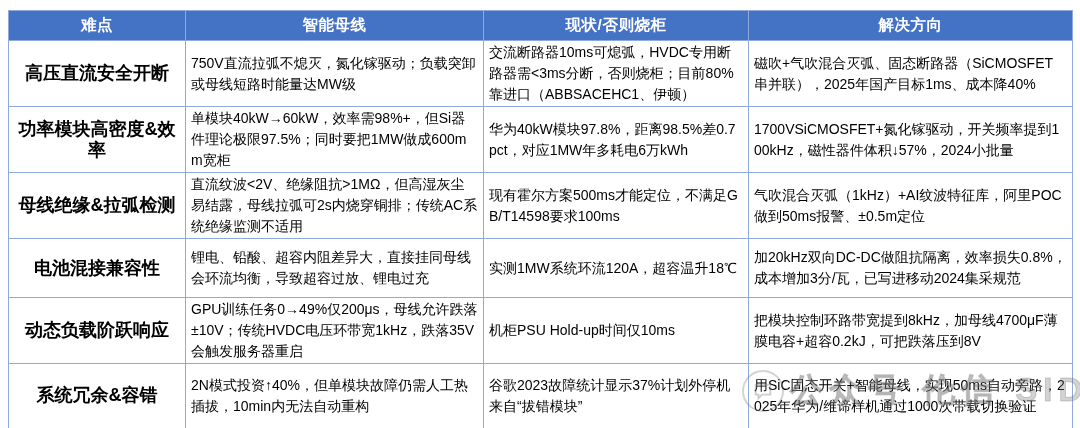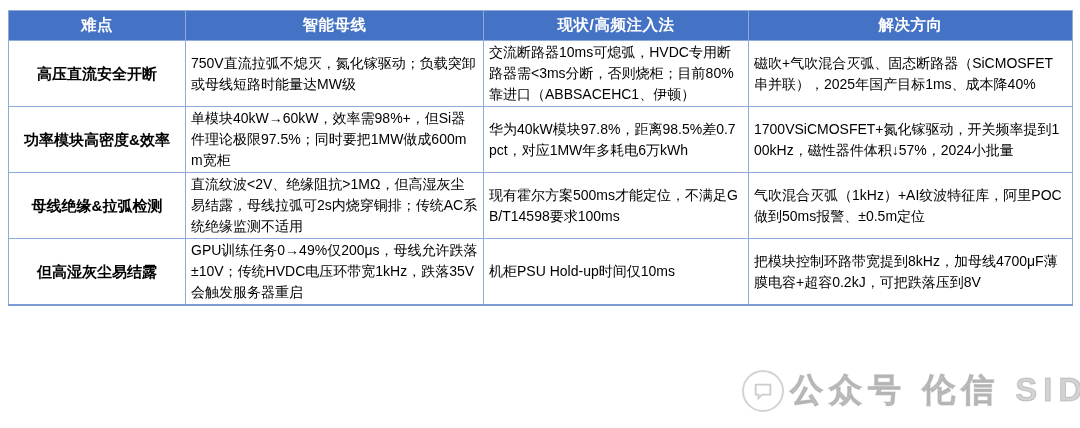--- a/index.html
+++ b/index.html
@@ -45,21 +45,21 @@
     line-height: 21px;
     color: #000000;
     padding: 1px 5px;
     vertical-align: middle;
     text-align: left;
     word-break: break-all;
   }
   table.main-table td.diff-cell {
     font-weight: bold;
     text-align: center;
-    font-size: 15px;
+    font-size: 18px;
   }
   tbody tr:nth-child(1) { height: 63px; }
   tbody tr:nth-child(2) { height: 66px; }
   tbody tr:nth-child(3) { height: 63px; }
   tbody tr:nth-child(4) { height: 59px; }
   tbody tr:nth-child(5) { height: 65px; }
   tbody tr:nth-child(6) { height: 65px; }
   tbody tr:last-child td { border-bottom: 2px solid #7C9AD6; }
 
   .watermark {
@@ -99,21 +99,21 @@
     <colgroup>
       <col style="width:177px">
       <col style="width:298px">
       <col style="width:265px">
       <col style="width:324px">
     </colgroup>
     <thead>
       <tr>
         <th>难点</th>
         <th>智能母线</th>
-        <th>现状/高频注入法</th>
+        <th>现状/否则烧柜</th>
         <th>解决方向</th>
       </tr>
     </thead>
     <tbody>
       <tr>
         <td class="diff-cell">高压直流安全开断</td>
         <td>750V直流拉弧不熄灭，氮化镓驱动；负载突卸或母线短路时能量达MW级</td>
         <td>交流断路器10ms可熄弧，HVDC专用断路器需&lt;3ms分断，否则烧柜；目前80%靠进口（ABBSACEHC1、伊顿）</td>
         <td>磁吹+气吹混合灭弧、固态断路器（SiCMOSFET串并联），2025年国产目标1ms、成本降40%</td>
       </tr>
@@ -123,24 +123,36 @@
         <td>华为40kW模块97.8%，距离98.5%差0.7pct，对应1MW年多耗电6万kWh</td>
         <td>1700VSiCMOSFET+氮化镓驱动，开关频率提到100kHz，磁性器件体积↓57%，2024小批量</td>
       </tr>
       <tr>
         <td class="diff-cell">母线绝缘&amp;拉弧检测</td>
         <td>直流纹波&lt;2V、绝缘阻抗&gt;1MΩ，但高湿灰尘易结露，母线拉弧可2s内烧穿铜排；传统AC系统绝缘监测不适用</td>
         <td>现有霍尔方案500ms才能定位，不满足GB/T14598要求100ms</td>
         <td>气吹混合灭弧（1kHz）+AI纹波特征库，阿里POC做到50ms报警、±0.5m定位</td>
       </tr>
       <tr>
-        <td class="diff-cell">但高湿灰尘易结露</td>
+        <td class="diff-cell">电池混接兼容性</td>
+        <td>锂电、铅酸、超容内阻差异大，直接挂同母线会环流均衡，导致超容过放、锂电过充</td>
+        <td>实测1MW系统环流120A，超容温升18℃</td>
+        <td>加20kHz双向DC-DC做阻抗隔离，效率损失0.8%，成本增加3分/瓦，已写进移动2024集采规范</td>
+      </tr>
+      <tr>
+        <td class="diff-cell">动态负载阶跃响应</td>
         <td>GPU训练任务0→49%仅200μs，母线允许跌落±10V；传统HVDC电压环带宽1kHz，跌落35V会触发服务器重启</td>
         <td>机柜PSU Hold-up时间仅10ms</td>
         <td>把模块控制环路带宽提到8kHz，加母线4700μF薄膜电容+超容0.2kJ，可把跌落压到8V</td>
+      </tr>
+      <tr>
+        <td class="diff-cell">系统冗余&amp;容错</td>
+        <td>2N模式投资↑40%，但单模块故障仍需人工热插拔，10min内无法自动重构</td>
+        <td>谷歌2023故障统计显示37%计划外停机来自“拔错模块”</td>
+        <td>用SiC固态开关+智能母线，实现50ms自动旁路，2025年华为/维谛样机通过1000次带载切换验证</td>
       </tr>
     </tbody>
   </table>
 
   <div class="watermark">
     <span class="wm-icon">
       <svg width="22" height="22" viewBox="0 0 24 24" fill="none" stroke="rgba(110,110,110,0.35)" stroke-width="2">
         <path d="M4 5 h16 v11 h-9 l-4 4 v-4 h-3 z"></path>
       </svg>
     </span>

